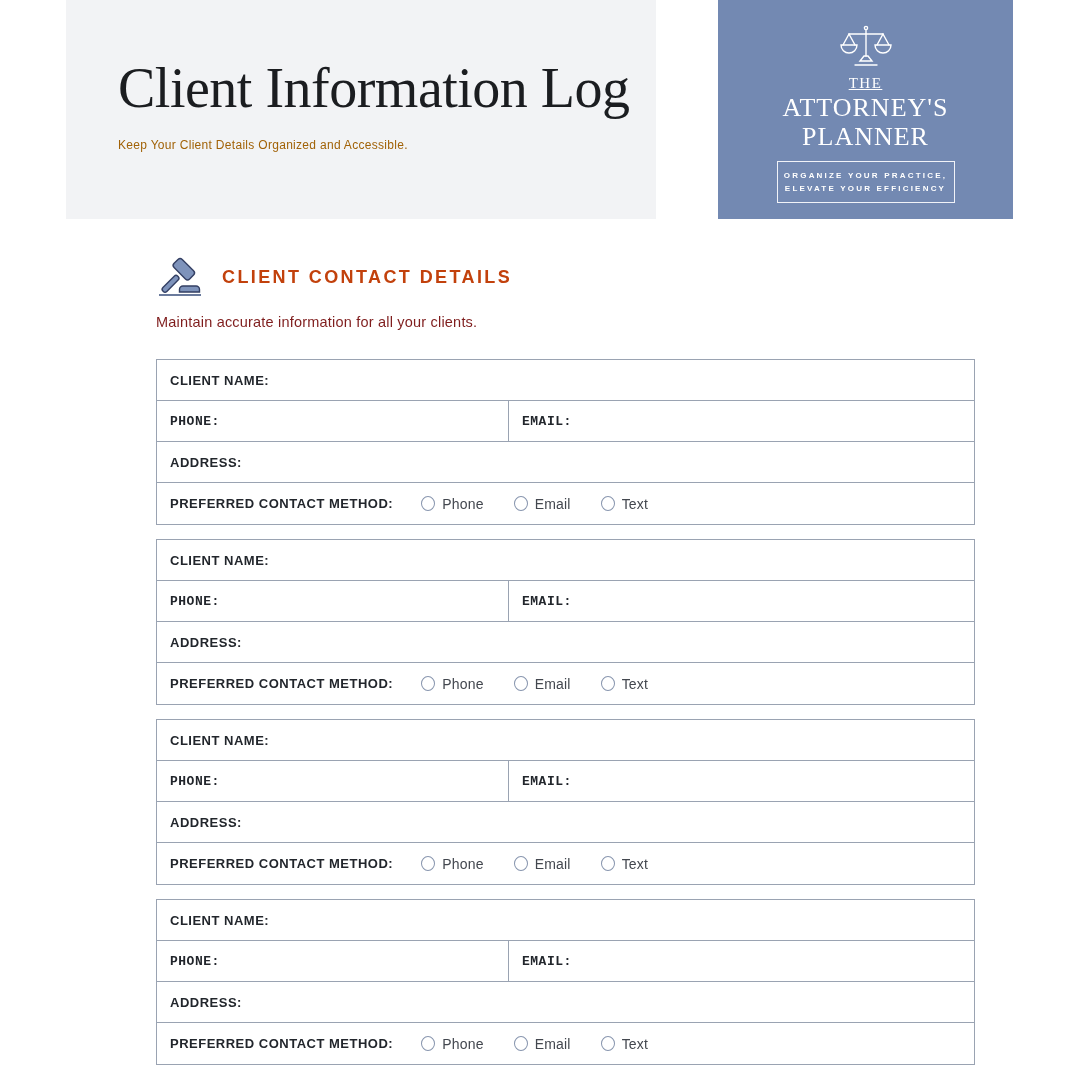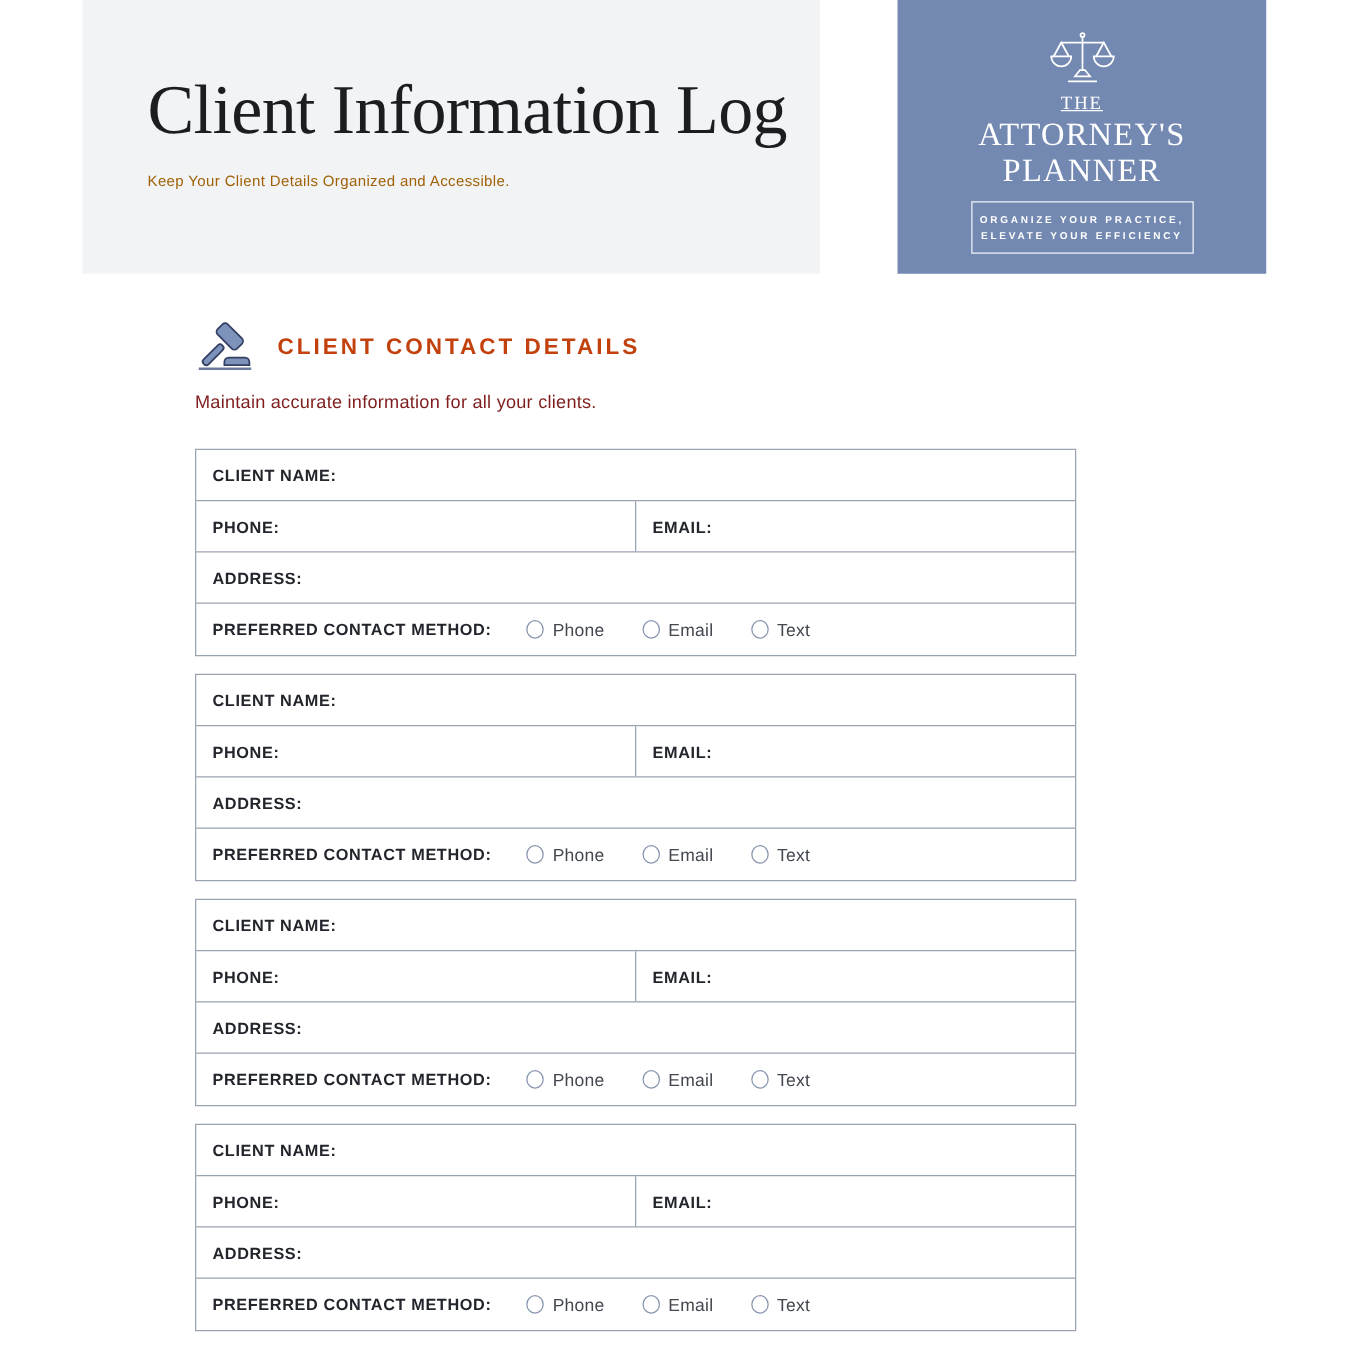--- a/index.html
+++ b/index.html
@@ -69,32 +69,32 @@
   .section-title{
     font-size:18px; font-weight:bold; letter-spacing:2.4px;
     color:#c2410c;
   }
   .section-subtitle{
     margin-top:12px; margin-left:0;
     font-size:14.5px; color:#7f1d1d; letter-spacing:0.2px;
   }
 
   
-  .form-blocks{position:absolute; left:156px; top:359px; width:705px;}
+  .form-blocks{position:absolute; left:156px; top:359px; width:819px;}
   .client-block{
     border:1px solid var(--table-border);
     margin-bottom:14px;
     background:#ffffff;
   }
   .row{
     height:41px; display:flex; align-items:center;
     border-bottom:1px solid var(--table-border);
   }
   .client-block .row:last-child{border-bottom:none;}
-  .split-row{padding:0;}
+  .split-row{padding:0;font-family:Liberation Mono, monospace;}
   .cell{
     height:100%; display:flex; align-items:center; padding-left:13px;
   }
   .cell.phone{flex:0 0 352px; border-right:1px solid var(--table-border);}
   .cell.email{flex:1;}
   .lbl{
     font-size:13px; font-weight:bold; letter-spacing:0.5px;
     color:#22262c; white-space:nowrap;
   }
   .row.simple{padding-left:13px;}

